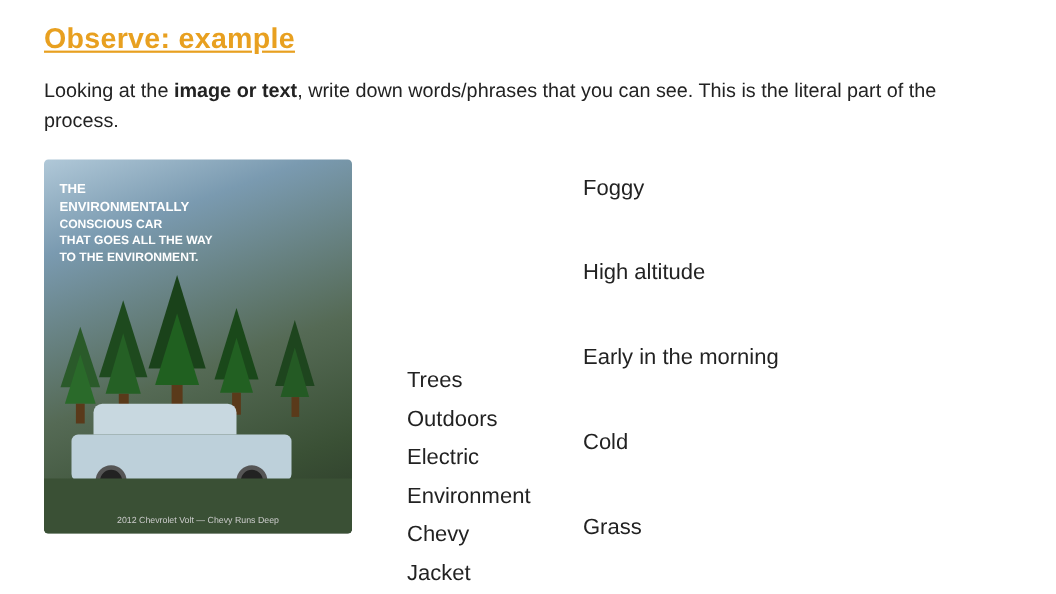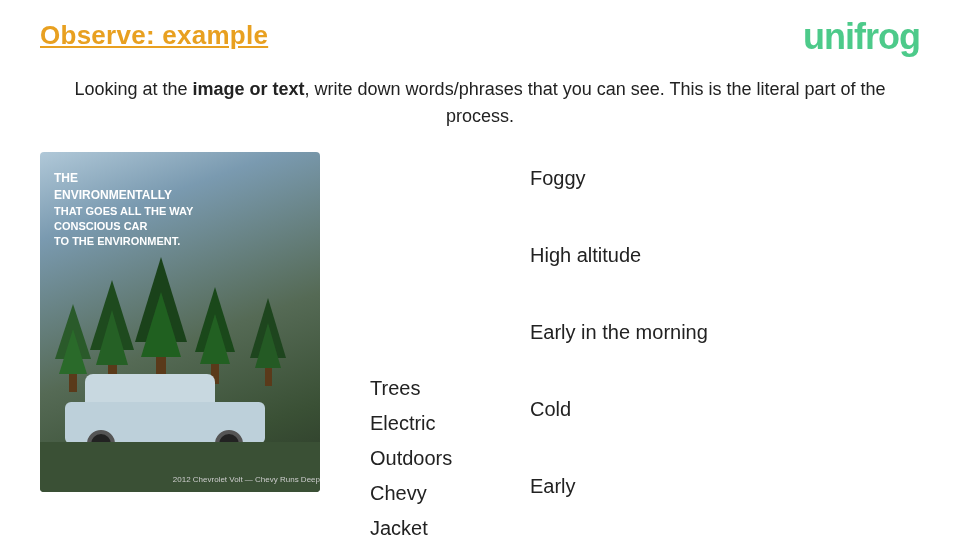--- a/index.html
+++ b/index.html
@@ -42,21 +42,20 @@
       font-size: 36px;
       font-weight: bold;
       color: #4dca8a;
       letter-spacing: -1px;
       margin-top: -4px;
     }
 
     .subtitle {
       font-size: 18px;
       color: #222222;
-      text-align: center;
       margin-bottom: 22px;
       line-height: 1.5;
     }
 
     .subtitle strong {
       font-weight: bold;
     }
 
     .content-area {
       display: flex;
@@ -90,21 +89,21 @@
 
     .image-text-overlay .line1 {
       font-size: 12px;
     }
 
     .image-bottom-text {
       position: absolute;
       bottom: 8px;
       left: 0;
       right: 0;
-      text-align: right;
+      text-align: center;
       font-size: 8px;
       color: #cccccc;
     }
 
     .words-area {
       display: flex;
       flex-direction: row;
       gap: 0px;
       margin-left: 50px;
       margin-top: 10px;
@@ -128,33 +127,32 @@
     .words-column-right {
       gap: 44px;
     }
   </style>
 </head>
 <body>
 
 <div class="page">
   <div class="header">
     <div class="title">Observe: example</div>
-    <div class="logo">unifrog</div>
   </div>
 
   <div class="subtitle">
     <span>Looking at the </span><strong>image or text</strong><span>, write down words/phrases that you can see. This is the literal part of the process.</span>
   </div>
 
   <div class="content-area">
     <div class="image-placeholder">
       <div class="image-text-overlay">
         <div class="line1">The environmentally</div>
+        <div>conscious car</div>
         <div>that goes all the way</div>
-        <div>conscious car</div>
         <div>to the environment.</div>
       </div>
 
       <div style="position:absolute;bottom:100px;left:15px;">
         <div style="width:0;height:0;border-left:18px solid transparent;border-right:18px solid transparent;border-bottom:55px solid #2a5a2a;margin:0 auto;"></div>
         <div style="width:0;height:0;border-left:14px solid transparent;border-right:14px solid transparent;border-bottom:45px solid #2a6a2a;margin:0 auto;margin-top:-30px;"></div>
         <div style="width:8px;height:18px;background:#5a3a1a;margin:0 auto;"></div>
       </div>
       <div style="position:absolute;bottom:105px;left:50px;">
         <div style="width:0;height:0;border-left:22px solid transparent;border-right:22px solid transparent;border-bottom:70px solid #1e4a1e;margin:0 auto;"></div>
@@ -186,29 +184,30 @@
       </div>
 
       <div style="position:absolute;bottom:0;left:0;right:0;height:50px;background:#3a5035;"></div>
 
       <div class="image-bottom-text">2012 Chevrolet Volt — Chevy Runs Deep</div>
     </div>
 
     <div class="words-area">
       <div class="words-column" id="words-left-col">
       <div class="word">Trees</div>
+          <div class="word">Outdoors</div>
           <div class="word">Electric</div>
-          <div class="word">Outdoors</div>
+          <div class="word">Environment</div>
           <div class="word">Chevy</div>
           <div class="word">Jacket</div>
           <div class="word">Hiker</div>
         </div>
       <div class="words-column words-column-right" id="words-right-col">
       <div class="word">Foggy</div>
           <div class="word">High altitude</div>
           <div class="word">Early in the morning</div>
           <div class="word">Cold</div>
-          <div class="word">Early</div>
+          <div class="word">Grass</div>
           <div class="word">Grass</div>
         </div>
     </div>
   </div>
 </div>
 
 </body></html>

